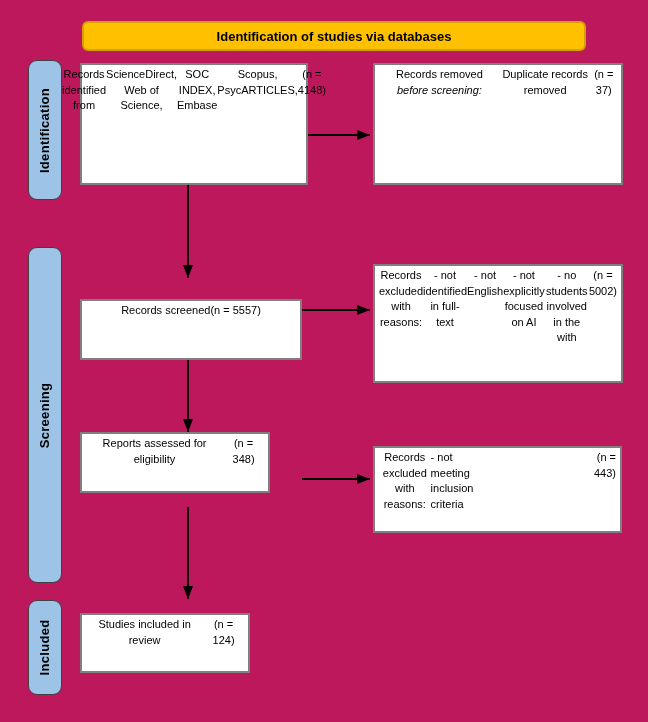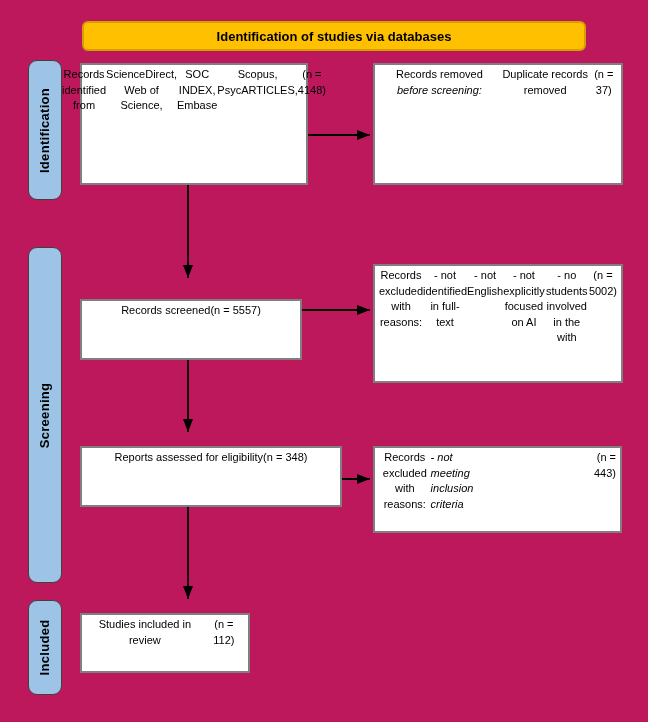--- a/index.html
+++ b/index.html
@@ -57,25 +57,25 @@
     box-sizing:border-box;
     display:flex; flex-direction:row; justify-content:center;
     text-align:center;
     font-size:11px; line-height:15.5px;
     padding:2px 4px;
   }
   .box-a{left:80px;  top:63px;  width:228px; height:122px;}
   .box-b{left:373px; top:63px;  width:250px; height:122px;}
   .box-c{left:80px;  top:271px; width:222px; height:61px;margin-top:28px;}
   .box-d{left:373px; top:264px; width:250px; height:119px;}
-  .box-e{left:80px;  top:446px; width:262px; height:61px;}
+  .box-e{left:80px;  top:432px; width:190px; height:61px;}
   .box-f{left:373px; top:446px; width:249px; height:87px;}
   .box-g{left:80px;  top:613px; width:170px; height:60px;}
 
-  .ln-left{text-align:left;font-style:italic;}
+  .ln-left{text-align:left;}
   .ln-offset-right{text-align:right; padding-left:115px;}
 </style>
 </head>
 <body>
 
 <div class="canvas">
 
   <svg class="arrow-layer" width="648" height="722" viewBox="0 0 648 722" xmlns="http://www.w3.org/2000/svg">
     <defs>
       <marker id="arrowhead" markerUnits="userSpaceOnUse" markerWidth="14" markerHeight="12" refX="13" refY="5" orient="auto">
@@ -138,16 +138,16 @@
     </div>
 
   <div class="fbox box-f">
       <div class="ln">Records excluded with reasons:</div>
       <div class="ln ln-left">- not meeting inclusion criteria</div>
       <div class="ln ln-offset-right">(n = 443)</div>
     </div>
 
   <div class="fbox box-g">
       <div class="ln">Studies included in review</div>
-      <div class="ln">(n = 112)</div>
+      <div class="ln">(n = 124)</div>
     </div>
 
 </div>
 
 </body></html>

